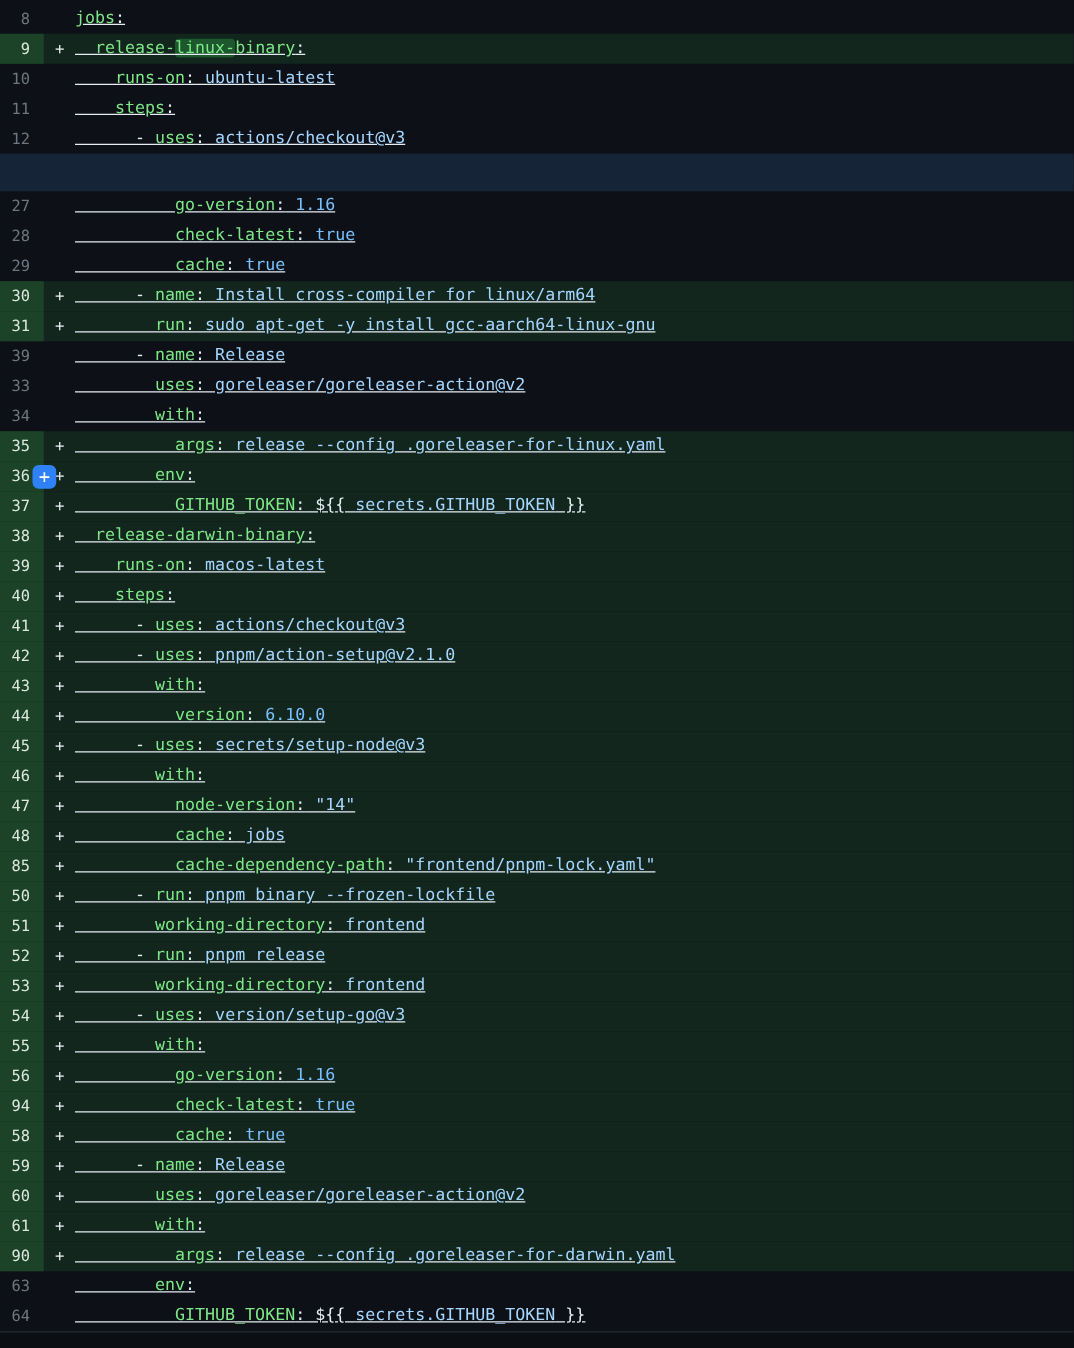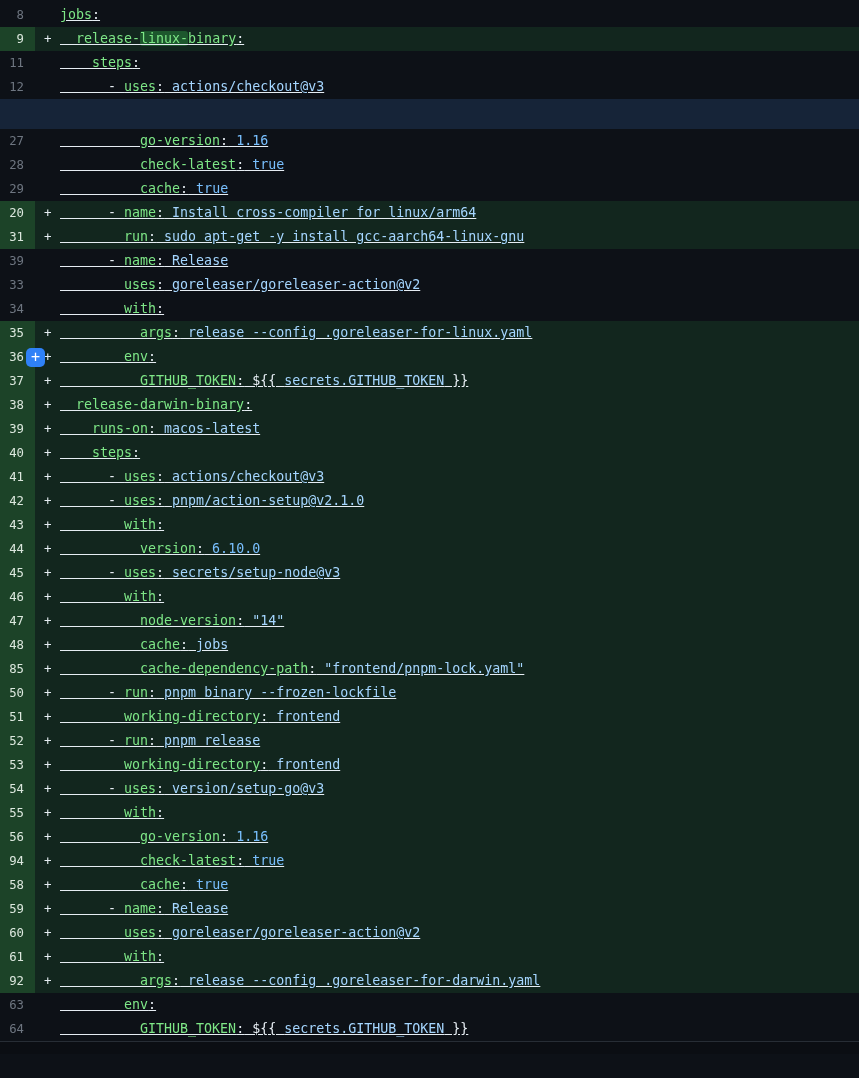--- a/index.html
+++ b/index.html
@@ -51,20 +51,25 @@
         <div class="num">8</div>
         <div class="marker"></div>
         <div class="code"><span class="c-key">jobs</span><span class="c-fg">:</span></div>
       </div>
       <div class="row added">
         <div class="num">9</div>
         <div class="marker">+</div>
         <div class="code"><span class="c-key">  release-</span><span class="c-key word-add">linux-</span><span class="c-key">binary</span><span class="c-fg">:</span></div>
       </div>
       <div class="row context">
+        <div class="num">10</div>
+        <div class="marker"></div>
+        <div class="code"><span class="c-key">    runs-on</span><span class="c-fg">:</span><span class="c-str"> ubuntu-latest</span></div>
+      </div>
+      <div class="row context">
         <div class="num">11</div>
         <div class="marker"></div>
         <div class="code"><span class="c-key">    steps</span><span class="c-fg">:</span></div>
       </div>
       <div class="row context">
         <div class="num">12</div>
         <div class="marker"></div>
         <div class="code"><span class="c-fg">      - </span><span class="c-key">uses</span><span class="c-fg">:</span><span class="c-str"> actions/checkout@v3</span></div>
       </div>
       <div class="expand-row"></div>
@@ -77,21 +82,21 @@
         <div class="num">28</div>
         <div class="marker"></div>
         <div class="code"><span class="c-key">          check-latest</span><span class="c-fg">:</span><span class="c-num"> true</span></div>
       </div>
       <div class="row context">
         <div class="num">29</div>
         <div class="marker"></div>
         <div class="code"><span class="c-key">          cache</span><span class="c-fg">:</span><span class="c-num"> true</span></div>
       </div>
       <div class="row added">
-        <div class="num">20</div>
+        <div class="num">30</div>
         <div class="marker">+</div>
         <div class="code"><span class="c-fg">      - </span><span class="c-key">name</span><span class="c-fg">:</span><span class="c-str"> Install cross-compiler for linux/arm64</span></div>
       </div>
       <div class="row added">
         <div class="num">31</div>
         <div class="marker">+</div>
         <div class="code"><span class="c-key">        run</span><span class="c-fg">:</span><span class="c-str"> sudo apt-get -y install gcc-aarch64-linux-gnu</span></div>
       </div>
       <div class="row context">
         <div class="num">39</div>
@@ -239,21 +244,21 @@
         <div class="num">60</div>
         <div class="marker">+</div>
         <div class="code"><span class="c-key">        uses</span><span class="c-fg">:</span><span class="c-str"> goreleaser/goreleaser-action@v2</span></div>
       </div>
       <div class="row added">
         <div class="num">61</div>
         <div class="marker">+</div>
         <div class="code"><span class="c-key">        with</span><span class="c-fg">:</span></div>
       </div>
       <div class="row added">
-        <div class="num">92</div>
+        <div class="num">90</div>
         <div class="marker">+</div>
         <div class="code"><span class="c-key">          args</span><span class="c-fg">:</span><span class="c-str"> release --config .goreleaser-for-darwin.yaml</span></div>
       </div>
       <div class="row context">
         <div class="num">63</div>
         <div class="marker"></div>
         <div class="code"><span class="c-key">        env</span><span class="c-fg">:</span></div>
       </div>
       <div class="row context">
         <div class="num">64</div>

